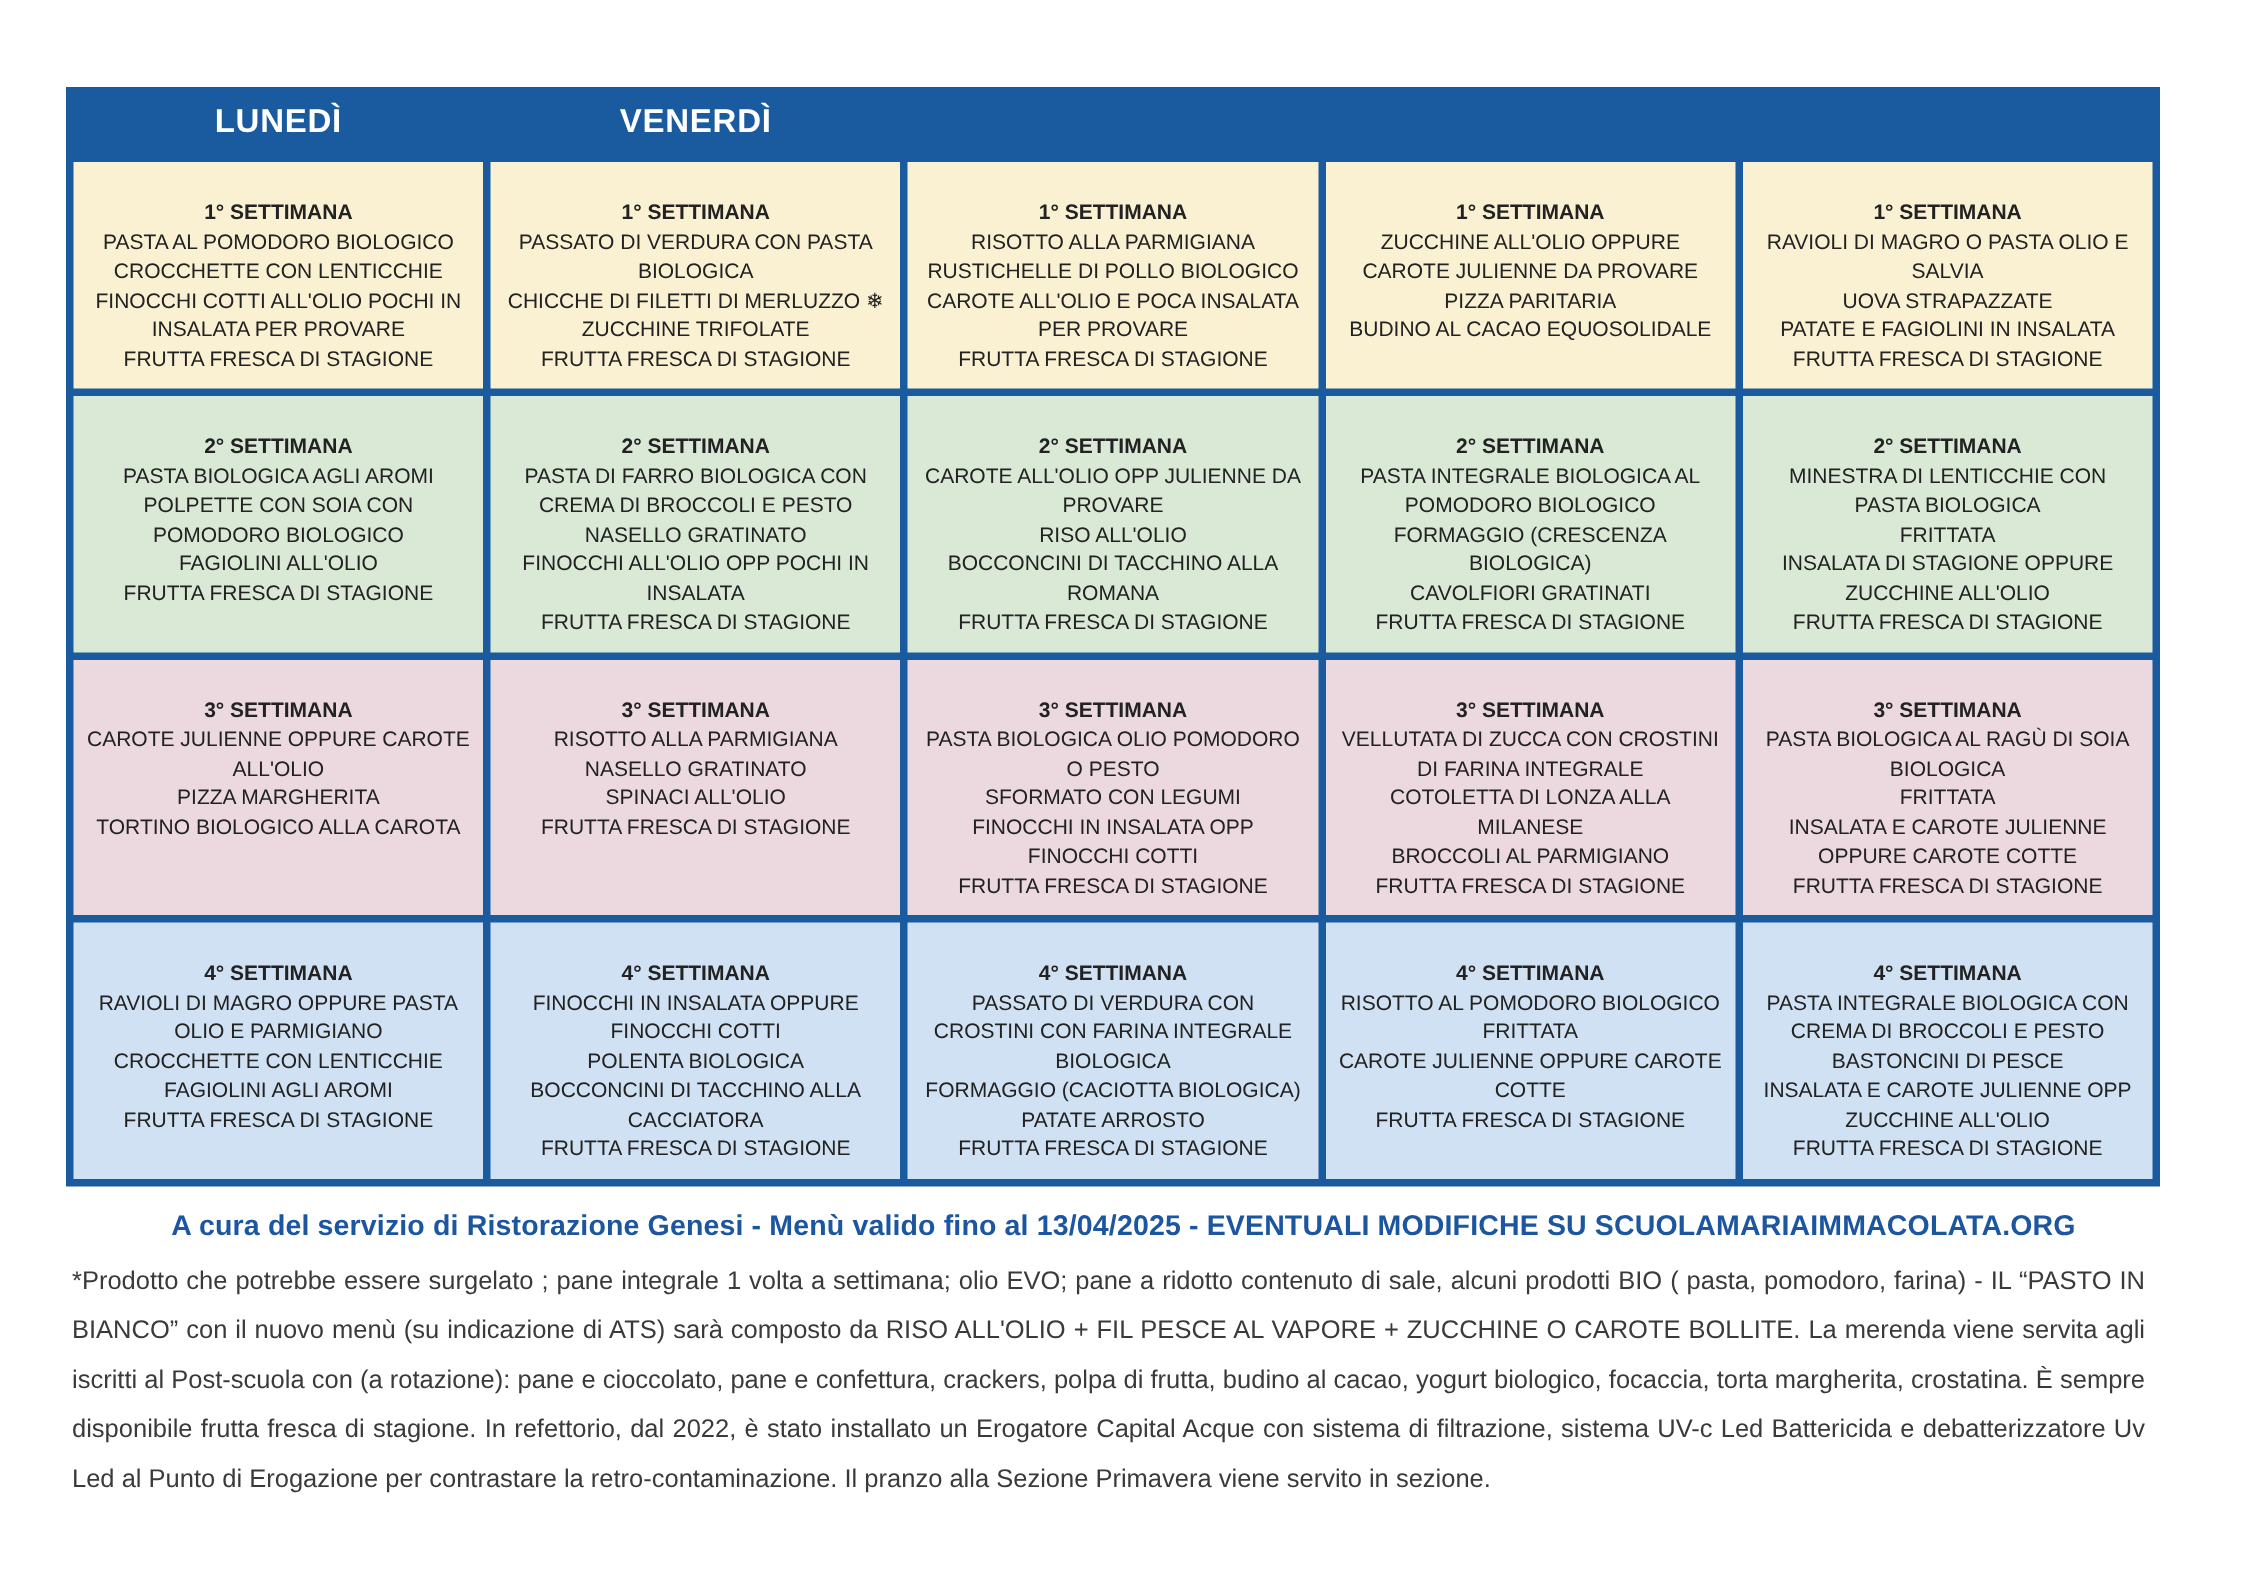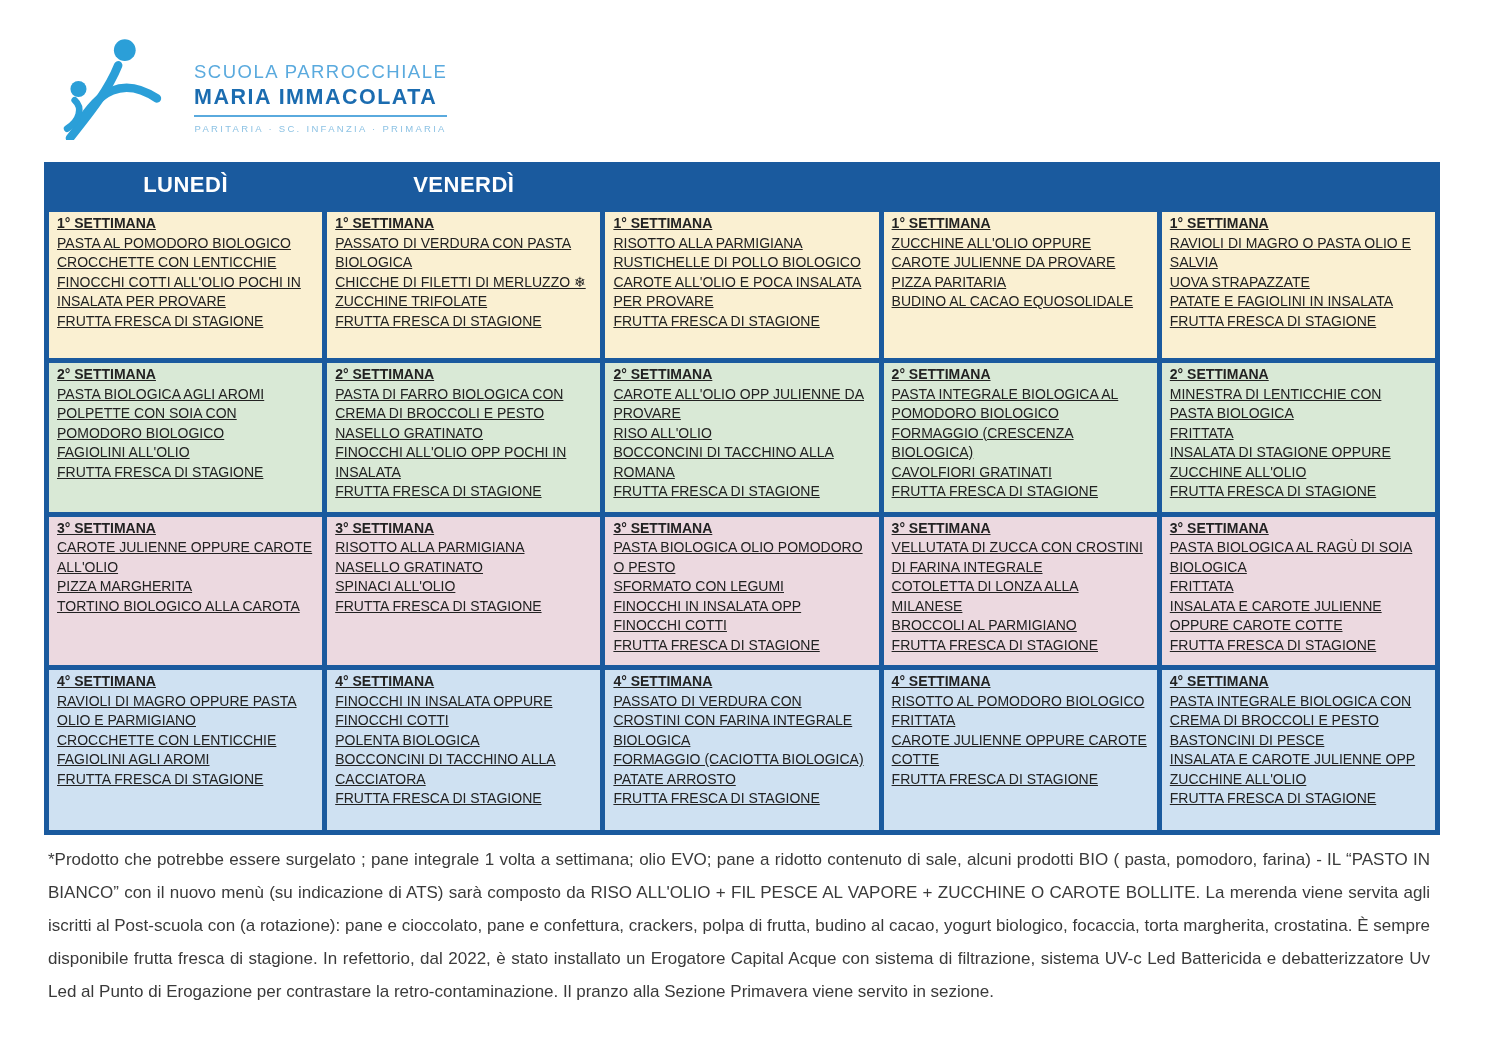--- a/index.html
+++ b/index.html
@@ -30,25 +30,24 @@
     padding:5px;
     display:flex; flex-direction:column; gap:5px;
   }
   .day-row, .week-row { display:grid; grid-template-columns:repeat(5,1fr); gap:5px; }
   .day-cell {
     background:#1a5a9e; color:#ffffff; font-weight:bold; font-size:22px;
     text-align:center; padding:5px 0 9px 0; letter-spacing:0.5px;
   }
   .menu-cell {
     background:var(--row-bg,#ffffff);
-    text-align:left; color:#222222;
+    text-align:center; color:#222222;
     font-size:14px; line-height:19.5px;
-    padding:2px 8px 10px 8px;
+    padding:24px 8px 10px 8px;
     min-height:146px;
-    text-decoration:underline;
   }
   .week-row:last-child .menu-cell { min-height:160px; }
   .week-label { font-weight:bold; }
   .cell-items { white-space:pre-line; }
 
   
   .footer-note {
     margin-top:16px; text-align:center;
     color:#1c56a0; font-weight:bold; font-size:19px; letter-spacing:0.1px;
   }
@@ -57,34 +56,20 @@
     color:#3a3a3a; font-size:17px; line-height:33px;
     text-align:justify;
   }
 </style>
 </head>
 <body>
 
 <div class="page">
 
   <div class="header">
-    <div class="logo">
-      <svg class="logo-mark" viewBox="0 0 120 110" xmlns="http://www.w3.org/2000/svg">
-        <circle cx="64" cy="15" r="11.5" fill="#2b9fd8"></circle>
-        <path d="M14 96 C 36 58, 62 42, 98 66" stroke="#2b9fd8" stroke-width="9" fill="none" stroke-linecap="round"></path>
-        <path d="M57 31 C 47 56, 30 78, 6 108" stroke="#2b9fd8" stroke-width="9" fill="none" stroke-linecap="round"></path>
-        <circle cx="15" cy="56" r="8.5" fill="#2b9fd8"></circle>
-        <path d="M11 68 C 20 76, 16 90, 3 98" stroke="#2b9fd8" stroke-width="7" fill="none" stroke-linecap="round"></path>
-      </svg>
-      <div class="logo-text">
-        <div class="logo-line1">SCUOLA PARROCCHIALE</div>
-        <div class="logo-line2">MARIA IMMACOLATA</div>
-        <div class="logo-line3">PARITARIA · SC. INFANZIA · PRIMARIA</div>
-      </div>
-    </div>
   </div>
 
   <div class="menu-table">
       <div class="day-row">
         <div class="day-cell">LUNEDÌ</div>
         <div class="day-cell">VENERDÌ</div>
       </div>
       <div class="week-row" style="--row-bg: #faf0d2;">
         <div class="menu-cell" style="--row-bg: #faf0d2;">
           <div class="week-label">1° SETTIMANA</div>
@@ -226,15 +211,16 @@
         <div class="menu-cell" style="--row-bg: #cfe1f2;">
           <div class="week-label">4° SETTIMANA</div>
           <div class="cell-items">PASTA INTEGRALE BIOLOGICA CON CREMA DI BROCCOLI E PESTO
 BASTONCINI DI PESCE
 INSALATA E CAROTE JULIENNE OPP ZUCCHINE ALL'OLIO
 FRUTTA FRESCA DI STAGIONE</div>
         </div>
       </div>
     </div>
 
+  <div class="footer-note">A cura del servizio di Ristorazione Genesi - Menù valido fino al 13/04/2025 - EVENTUALI MODIFICHE SU SCUOLAMARIAIMMACOLATA.ORG</div>
   <div class="footer-paragraph">*Prodotto che potrebbe essere surgelato ; pane integrale 1 volta a settimana; olio EVO; pane a ridotto contenuto di sale, alcuni prodotti BIO ( pasta, pomodoro, farina) - IL “PASTO IN BIANCO” con il nuovo menù (su indicazione di ATS) sarà composto da RISO ALL'OLIO + FIL PESCE AL VAPORE + ZUCCHINE O CAROTE BOLLITE. La merenda viene servita agli iscritti al Post-scuola con (a rotazione): pane e cioccolato, pane e confettura, crackers, polpa di frutta, budino al cacao, yogurt biologico, focaccia, torta margherita, crostatina. È sempre disponibile frutta fresca di stagione.  In refettorio, dal 2022, è stato installato un Erogatore Capital Acque con sistema di filtrazione, sistema UV-c Led Battericida e debatterizzatore Uv Led al Punto di Erogazione per contrastare la retro-contaminazione. Il pranzo alla Sezione Primavera viene servito in sezione.</div>
 
 </div>
 
 </body></html>

